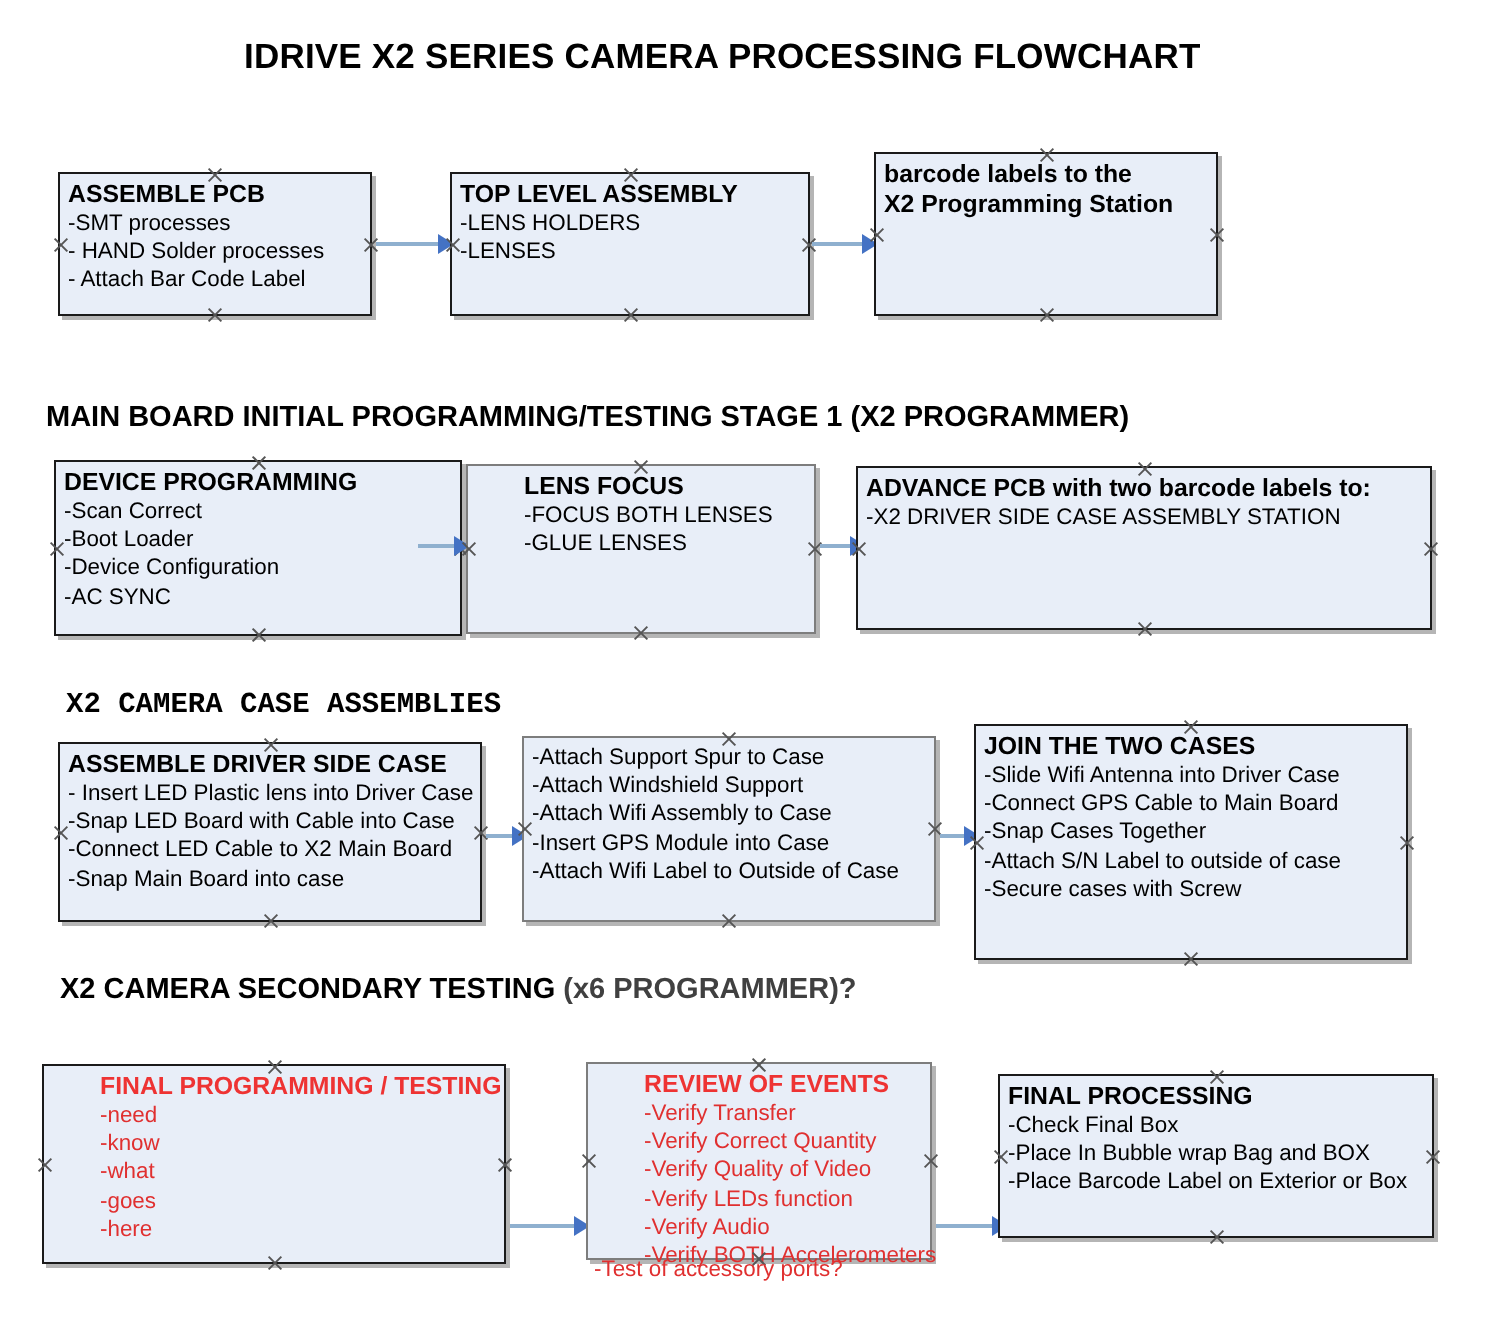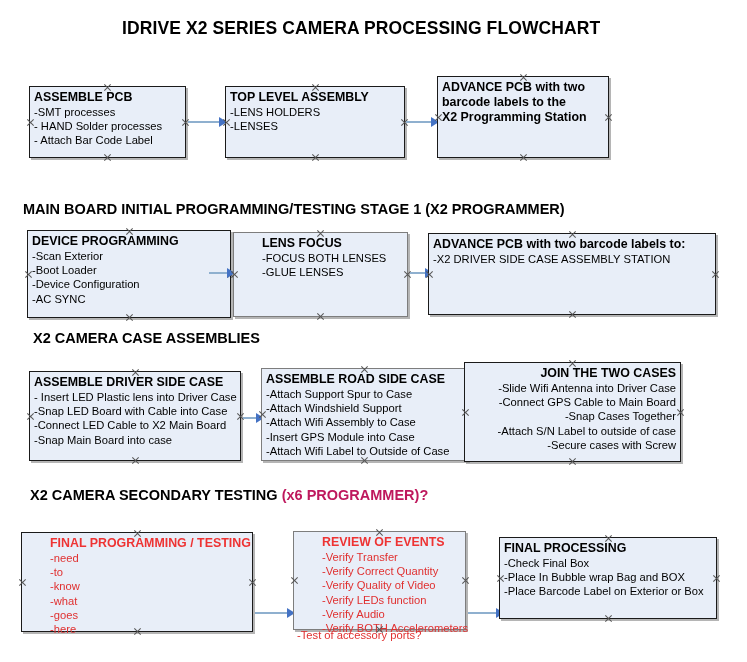--- a/index.html
+++ b/index.html
@@ -28,21 +28,21 @@
     font-weight: bold;
     letter-spacing: 0.1px;
     white-space: nowrap;
   }
   .section-title {
     font-size: 14.5px;
     font-weight: bold;
     white-space: nowrap;
   }
   .section-title .accent {
-    color: #be185d;
+    color: #404040;
   }
 
   .node {
     position: absolute;
     background: #e8eef8;
     border: 1.3px solid #1a1a1a;
     box-sizing: border-box;
     box-shadow: 2px 2px 0 rgba(120,120,120,0.55);
     padding: 3px 4px 2px 4px;
     overflow: visible;
@@ -141,34 +141,33 @@
     <div class="handle" style="left:0; top:50%;"></div>
     <div class="handle" style="left:100%; top:50%;"></div>
   </div>
 
   <div class="connector">
     <div class="conn-line" style="left:406px; top:121px; width:30px;"></div>
     <div class="conn-head" style="left:431px; top:117px;"></div>
   </div>
 
   <div class="node" style="left:437px; top:76px; width:172px; height:82px;">
-    <div class="node-title">ADVANCE PCB with two</div>
     <div class="node-title">barcode labels to the</div>
     <div class="node-title"> X2 Programming Station</div>
     <div class="handle" style="left:50%; top:0;"></div>
     <div class="handle" style="left:50%; top:100%;"></div>
     <div class="handle" style="left:0; top:50%;"></div>
     <div class="handle" style="left:100%; top:50%;"></div>
   </div>
 
   <div class="abs section-title" style="left:23px; top:201px;">MAIN BOARD INITIAL PROGRAMMING/TESTING STAGE 1 (X2 PROGRAMMER)</div>
 
   <div class="node" style="left:27px; top:230px; width:204px; height:88px;">
     <div class="node-title">DEVICE PROGRAMMING</div>
-    <div class="node-line">-Scan Exterior</div>
+    <div class="node-line">-Scan Correct</div>
     <div class="node-line">-Boot Loader</div>
     <div class="node-line">-Device Configuration</div>
     <div class="node-line">-AC SYNC</div>
     <div class="handle" style="left:50%; top:0;"></div>
     <div class="handle" style="left:50%; top:100%;"></div>
     <div class="handle" style="left:0; top:50%;"></div>
     <div class="handle" style="left:100%; top:50%;"></div>
   </div>
 
   <div class="connector">
@@ -193,78 +192,76 @@
 
   <div class="node" style="left:428px; top:233px; width:288px; height:82px;">
     <div class="node-title">ADVANCE PCB with two barcode labels to:</div>
     <div class="node-line">-X2 DRIVER  SIDE  CASE  ASSEMBLY STATION</div>
     <div class="handle" style="left:50%; top:0;"></div>
     <div class="handle" style="left:50%; top:100%;"></div>
     <div class="handle" style="left:0; top:50%;"></div>
     <div class="handle" style="left:100%; top:50%;"></div>
   </div>
 
-  <div class="abs section-title" style="left:33px; top:330px;">X2 CAMERA CASE ASSEMBLIES</div>
+  <div class="abs section-title" style="left:33px; top:345px;font-family:Liberation Mono, monospace;">X2 CAMERA CASE ASSEMBLIES</div>
 
   <div class="node" style="left:29px; top:371px; width:212px; height:90px;">
     <div class="node-title">ASSEMBLE DRIVER SIDE CASE</div>
     <div class="node-line">- Insert LED Plastic lens into Driver Case</div>
     <div class="node-line">-Snap LED Board with Cable into Case</div>
     <div class="node-line">-Connect LED Cable to X2 Main Board</div>
     <div class="node-line">-Snap Main Board into case</div>
     <div class="handle" style="left:50%; top:0;"></div>
     <div class="handle" style="left:50%; top:100%;"></div>
     <div class="handle" style="left:0; top:50%;"></div>
     <div class="handle" style="left:100%; top:50%;"></div>
   </div>
 
   <div class="connector">
     <div class="conn-line" style="left:243px; top:417px; width:17px;"></div>
     <div class="conn-head" style="left:256px; top:413px;"></div>
   </div>
 
   <div class="node gray-edge" style="left:261px; top:368px; width:207px; height:93px;">
-    <div class="node-title">ASSEMBLE ROAD SIDE CASE</div>
     <div class="node-line">-Attach Support Spur to Case</div>
     <div class="node-line">-Attach Windshield Support</div>
     <div class="node-line">-Attach Wifi Assembly to Case</div>
     <div class="node-line">-Insert GPS Module into Case</div>
     <div class="node-line">-Attach Wifi Label to Outside of Case</div>
     <div class="handle" style="left:50%; top:0;"></div>
     <div class="handle" style="left:50%; top:100%;"></div>
     <div class="handle" style="left:0; top:50%;"></div>
     <div class="handle" style="left:100%; top:50%;"></div>
   </div>
 
   <div class="connector">
     <div class="conn-line" style="left:470px; top:417px; width:16px;"></div>
     <div class="conn-head" style="left:482px; top:413px;"></div>
   </div>
 
-  <div class="node" style="left:464px; top:362px; width:217px; height:100px;text-align:right;">
+  <div class="node" style="left:487px; top:362px; width:217px; height:118px;">
     <div class="node-title">JOIN THE TWO CASES</div>
     <div class="node-line">-Slide Wifi Antenna into Driver Case</div>
     <div class="node-line">-Connect GPS Cable to Main Board</div>
     <div class="node-line">-Snap Cases Together</div>
     <div class="node-line">-Attach S/N Label to outside of case</div>
     <div class="node-line">-Secure cases with Screw</div>
     <div class="handle" style="left:50%; top:0;"></div>
     <div class="handle" style="left:50%; top:100%;"></div>
     <div class="handle" style="left:0; top:50%;"></div>
     <div class="handle" style="left:100%; top:50%;"></div>
   </div>
 
   <div class="abs section-title" style="left:30px; top:487px;">
     <span>X2 CAMERA SECONDARY TESTING </span><span class="accent">(x6 PROGRAMMER)?</span>
   </div>
 
   <div class="node red" style="left:21px; top:532px; width:232px; height:100px;">
     <div class="node-title">FINAL PROGRAMMING / TESTING</div>
     <div class="node-line">-need</div>
-    <div class="node-line">-to</div>
     <div class="node-line">-know</div>
     <div class="node-line">-what</div>
     <div class="node-line">-goes</div>
     <div class="node-line">-here</div>
     <div class="handle" style="left:50%; top:0;"></div>
     <div class="handle" style="left:50%; top:100%;"></div>
     <div class="handle" style="left:0; top:50%;"></div>
     <div class="handle" style="left:100%; top:50%;"></div>
   </div>
 

